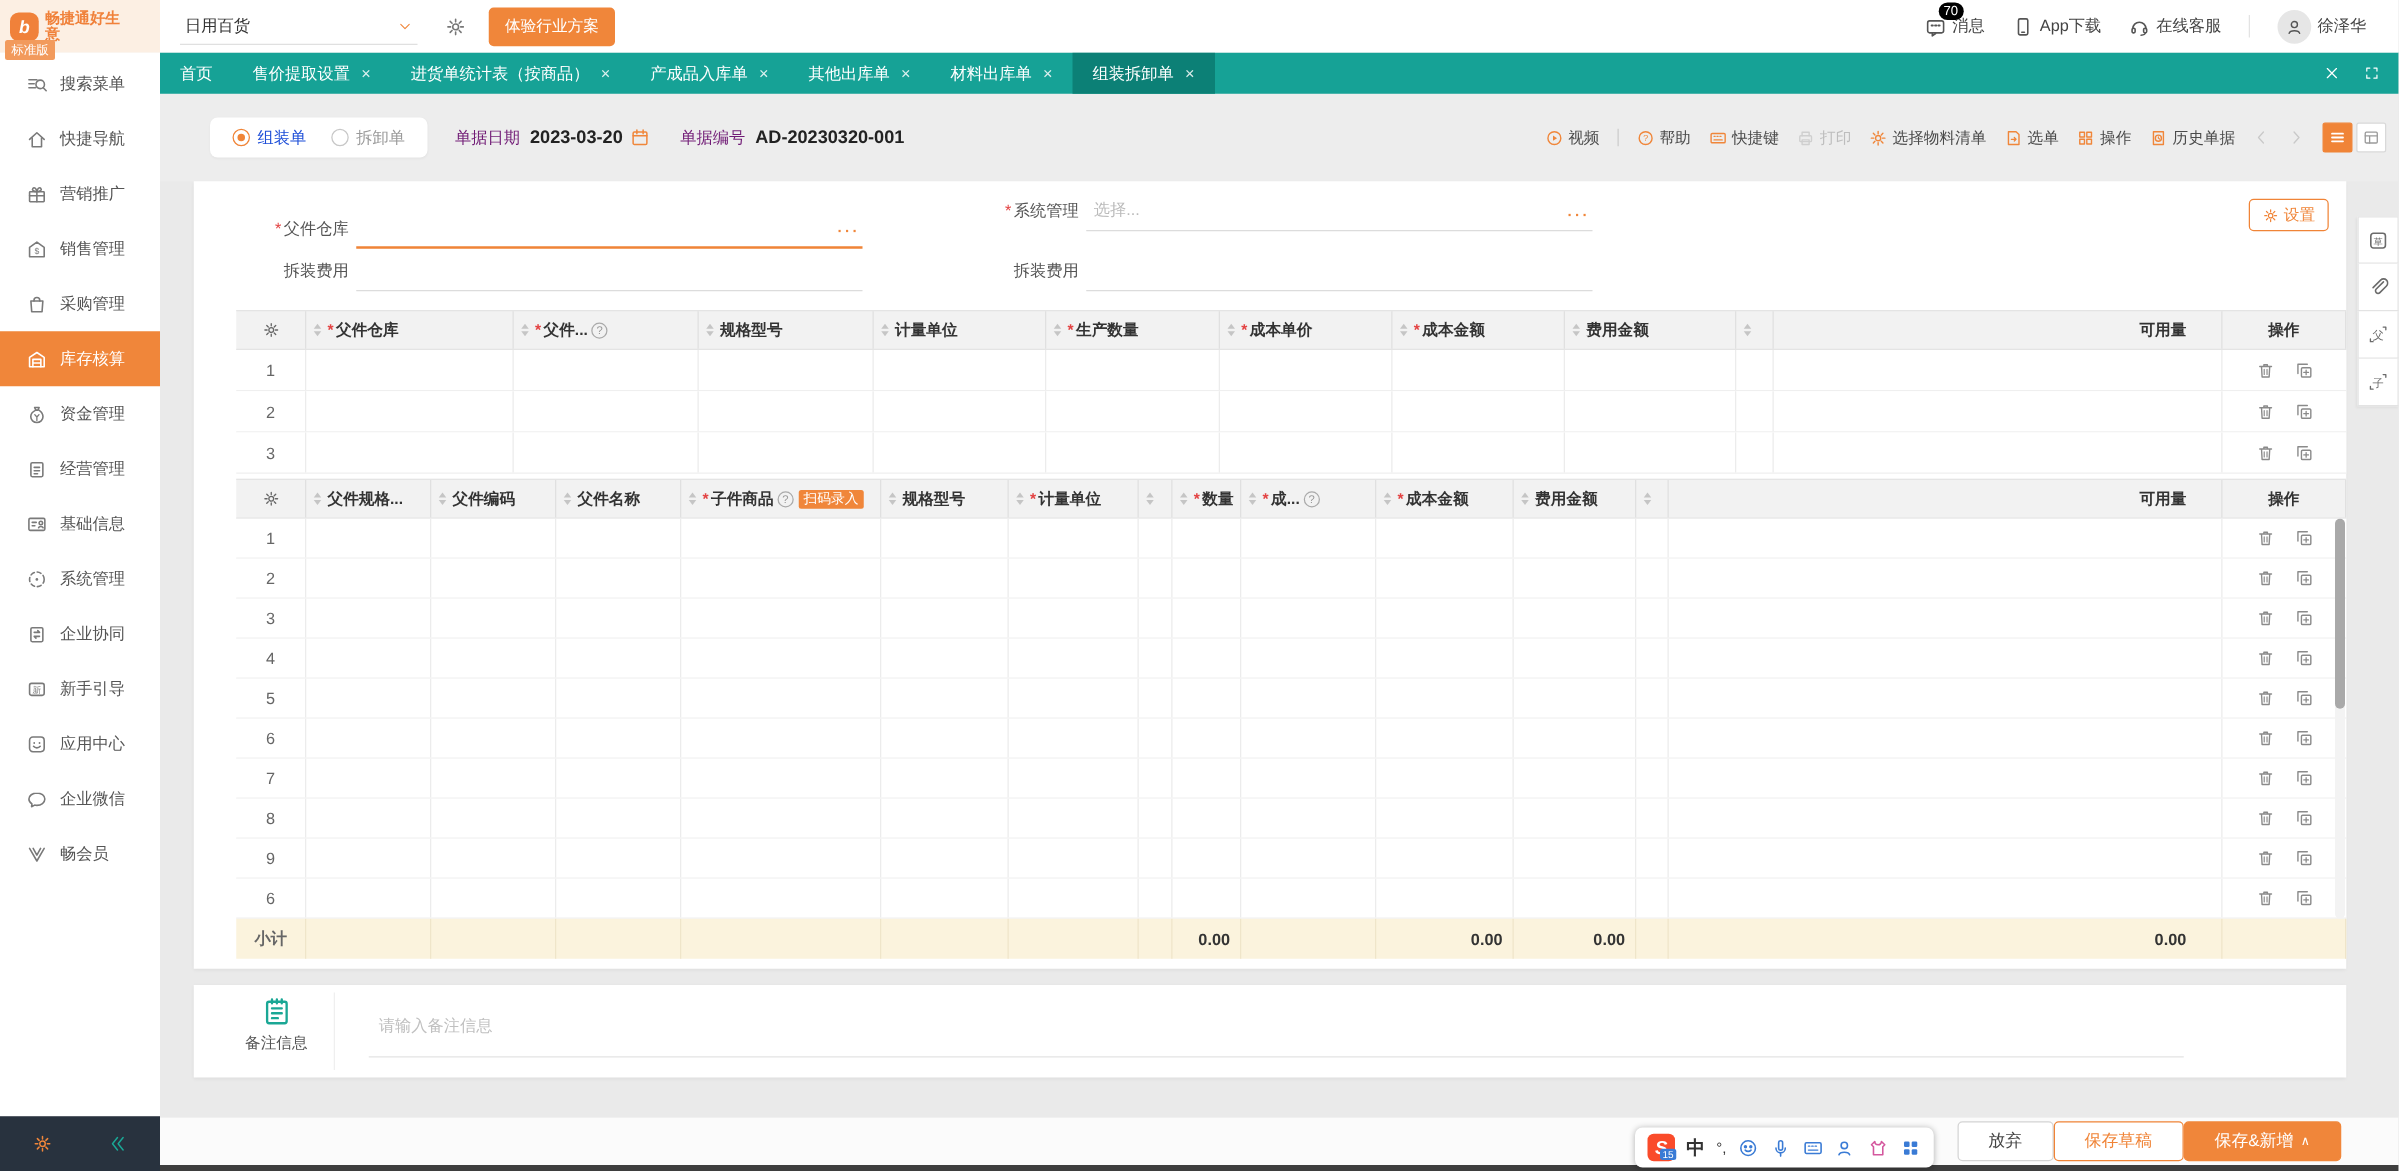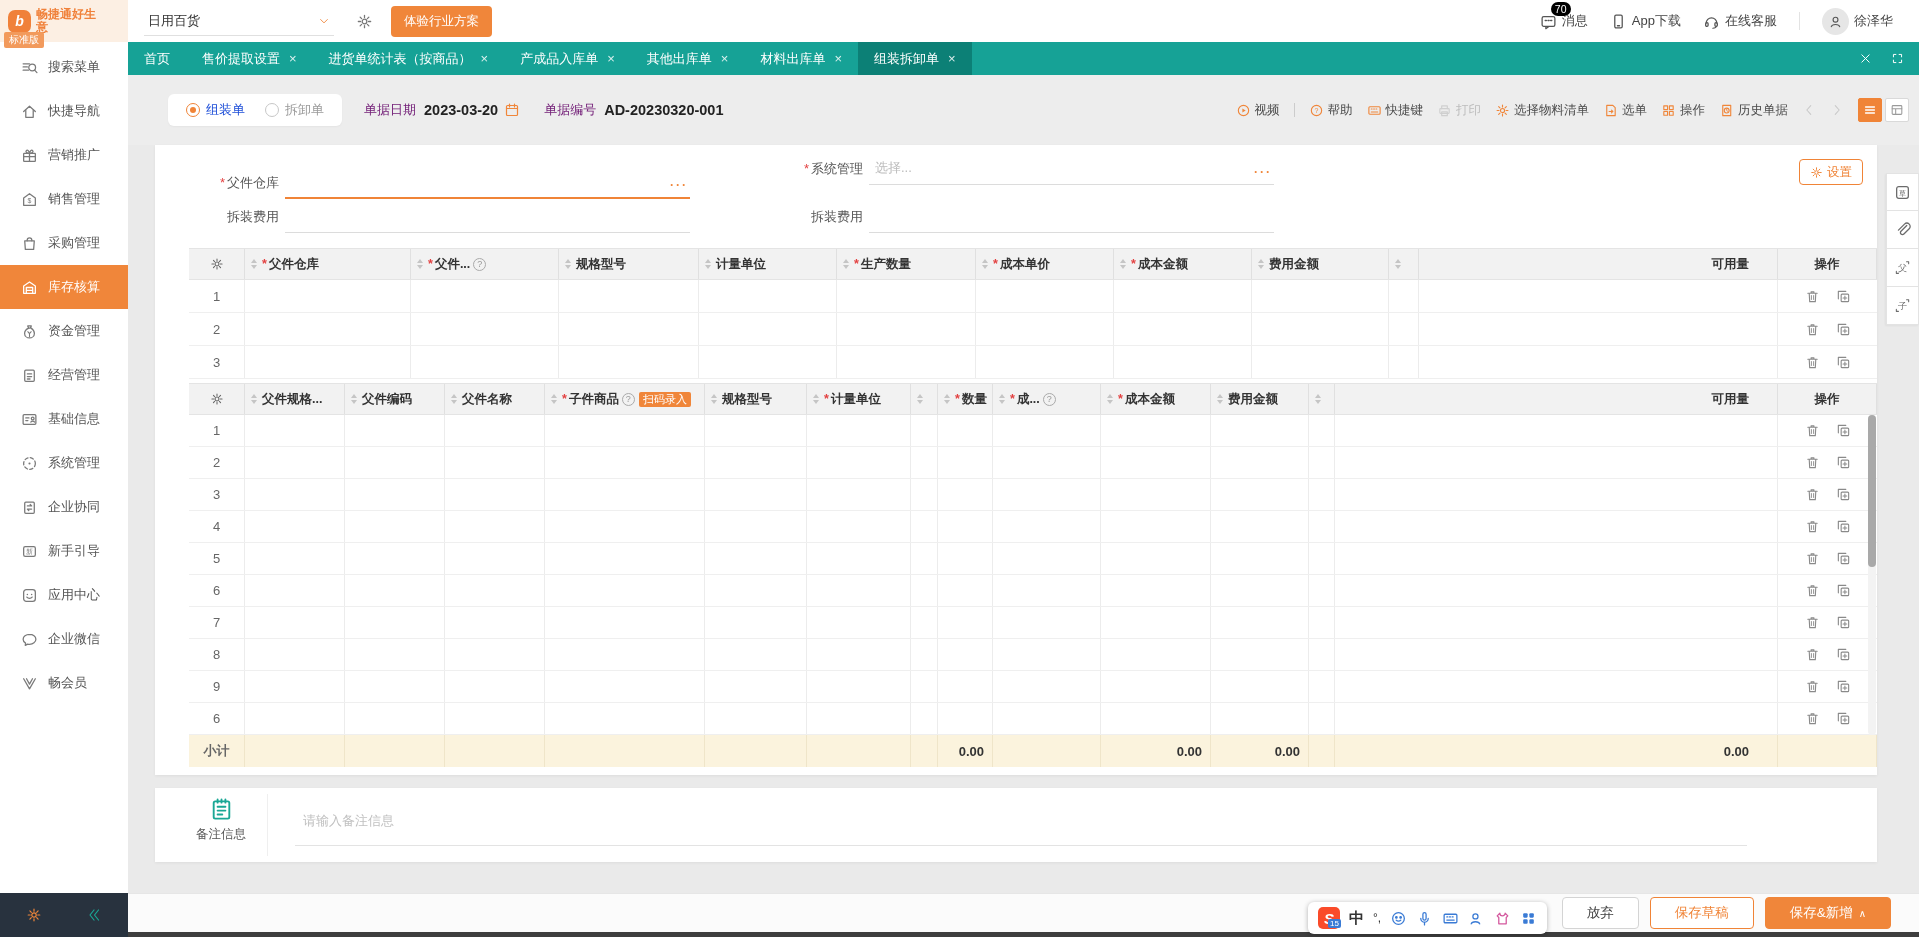--- a/index.html
+++ b/index.html
@@ -117,21 +117,21 @@
   .remark-divider{position:absolute;left:112px;top:6px;bottom:6px;width:1px;background:#efefef}
   .remark-input{position:absolute;left:140px;top:14px;width:1452px;height:44px;border-bottom:1px solid #e3e3e3;color:#c0c0c0;padding:10px 0 0 8px;cursor:text}
 
   
   .rail{position:absolute;right:0;top:173px;display:flex;flex-direction:column;z-index:3}
   .rail-btn{width:33px;height:38px;background:#fff;border:1px solid #e3e3e3;border-top:none;display:flex;align-items:center;justify-content:center;color:#6b6b6b;cursor:pointer;box-shadow:-1px 1px 2px rgba(0,0,0,.05)}
   .rail-btn:first-child{border-top:1px solid #e3e3e3}
   .rail-btn .ic{width:17px;height:17px}
 
   
-  .footbar{position:absolute;left:0;right:0;top:818px;height:39px;background:#fbfbfb;border-top:1px solid #e6e6e6;display:flex;align-items:center;justify-content:flex-end;gap:11px;padding-right:28px;z-index:4}
+  .footbar{position:absolute;left:0;right:0;top:818px;height:39px;background:#fbfbfb;border-top:1px solid #e6e6e6;display:flex;align-items:center;justify-content:flex-end;padding-right:46px;z-index:4}
   .btn{height:32px;border-radius:4px;font-size:13.5px;padding:0 24px;cursor:pointer;display:flex;align-items:center;gap:6px}
   .btn.ghost{background:#fff;border:1px solid #d4d4d4;color:#444}
   .btn.outline{background:#fff;border:1px solid #f08437;color:#f08437}
   .btn.primary{background:#f0863a;border:1px solid #f0863a;color:#fff}
   .btn .caret{font-size:10px}
   .bottom-strip{position:absolute;left:0;right:0;top:857px;height:5px;background:#3e3e3e;z-index:5}
 
   
   .ime{position:absolute;left:1308px;top:902px;height:32px;background:#fff;border-radius:6px;box-shadow:0 1px 5px rgba(0,0,0,.3);display:flex;align-items:center;gap:9px;padding:0 10px;z-index:9}
   .sg{width:22px;height:22px;background:#fa4b2a;border-radius:5px;color:#fff;font-weight:bold;font-style:italic;font-size:15px;display:flex;align-items:center;justify-content:center}

